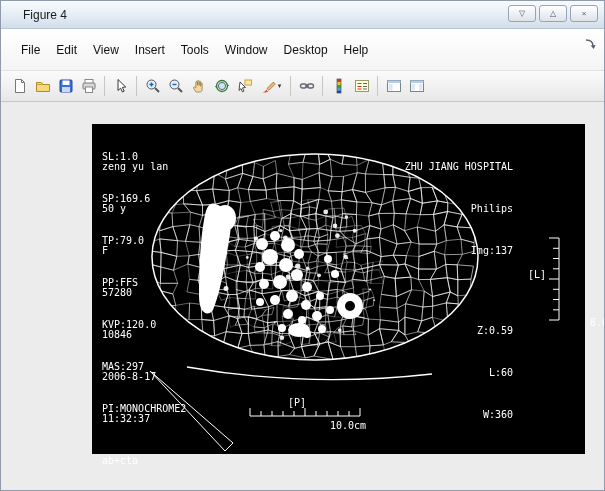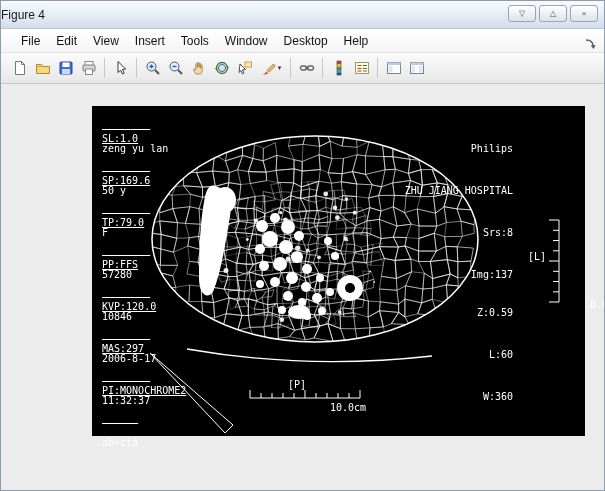--- a/index.html
+++ b/index.html
@@ -3,28 +3,28 @@
 <meta charset="utf-8">
 <style>
   * { margin:0; padding:0; box-sizing:border-box; }
   html,body { width:605px; height:491px; }
   body { font-family:"Liberation Sans",sans-serif; background:#d8d8d8; }
   .window { position:absolute; left:0; top:0; width:605px; height:491px;
             border:1px solid #8f9bab; background:#ececec; overflow:hidden; }
   
   .titlebar { height:28px; background:linear-gradient(#f8fbfd,#e4ecf4 55%,#d2ddea);
               border-bottom:1px solid #b9c6d4; position:relative;
-              display:flex; align-items:center; padding-left:0; }
+              display:flex; align-items:center; padding-left:22px; }
   .title { font-size:12px; color:#1b1b1b; }
   .caption-buttons { position:absolute; right:6px; top:4px; display:flex; gap:3px; }
   .cap-btn { width:28px; height:17px; border:1px solid #96a4b3; border-radius:3px;
              background:linear-gradient(#ffffff,#dde3ea); font-size:8px; color:#4a5561;
              display:flex; align-items:center; justify-content:center; cursor:default; }
   
-  .menubar { height:24px; background:linear-gradient(#ffffff,#f4f4f4);
+  .menubar { height:42px; background:linear-gradient(#ffffff,#f4f4f4);
              border-bottom:1px solid #e1e1e1; display:flex; align-items:center;
              padding-left:12px; position:relative; }
   .menu-item { padding:4px 8px; font-size:12px; color:#111; }
   .menubar-end { position:absolute; right:8px; top:7px; }
   
   .toolbar { height:31px; background:linear-gradient(#fbfbfb,#e7e7e7);
              border-bottom:1px solid #c7c7c7; display:flex; align-items:center;
              padding-left:7px; }
   .tool-btn { width:23px; height:24px; display:flex; align-items:center;
               justify-content:center; border-radius:2px; }
@@ -32,21 +32,21 @@
   .tool-sep { width:1px; height:20px; background:#c6c6c6; margin:0 4px; }
   .caret { font-size:7px; color:#333; margin-left:1px; }
   
   .content { position:relative; height:404px; background:#ececec; }
   .ct { position:absolute; left:91px; top:22px; width:493px; height:330px; background:#000; }
   .ct svg { position:absolute; left:0; top:0; }
   .ov { position:absolute; color:#fff; font:10px "DejaVu Sans Mono",monospace;
         line-height:14px; white-space:pre; }
   .ov-tl { left:10px; top:8px; }
   .ov-tr { right:72px; top:8px; text-align:right; }
-  .ov-bl { left:10px; bottom:10px;text-decoration:underline; }
+  .ov-bl { left:10px; bottom:10px; }
   .ov-br { right:72px; bottom:4px; text-align:right; }
   .ov-L  { left:436px; top:144px; }
   .ov-sr { left:450px; top:192px;margin-left:48px; }
   .ov-P  { left:196px; top:272px; }
   .ov-sb { left:238px; top:295px;text-align:right; }
 </style>
 </head>
 <body>
 
 <div class="window">
@@ -751,23 +751,22 @@
         <div>50 y</div>
         <div>F</div>
         <div>57280</div>
         <div>10846</div>
         <div>2006-8-17</div>
         <div>11:32:37</div>
         <div>ab+cta</div>
       </div>
 
       <div class="ov ov-tr">
+        <div>ZHU JIANG HOSPITAL</div>
         <div>Philips</div>
-        <div>ZHU JIANG HOSPITAL</div>
-        <div>Srs:8</div>
         <div>Img:137</div>
       </div>
 
       <div class="ov ov-bl">
         <div>SL:1.0</div>
         <div>SP:169.6</div>
         <div>TP:79.0</div>
         <div>PP:FFS</div>
         <div>KVP:120.0</div>
         <div>MAS:297</div>

